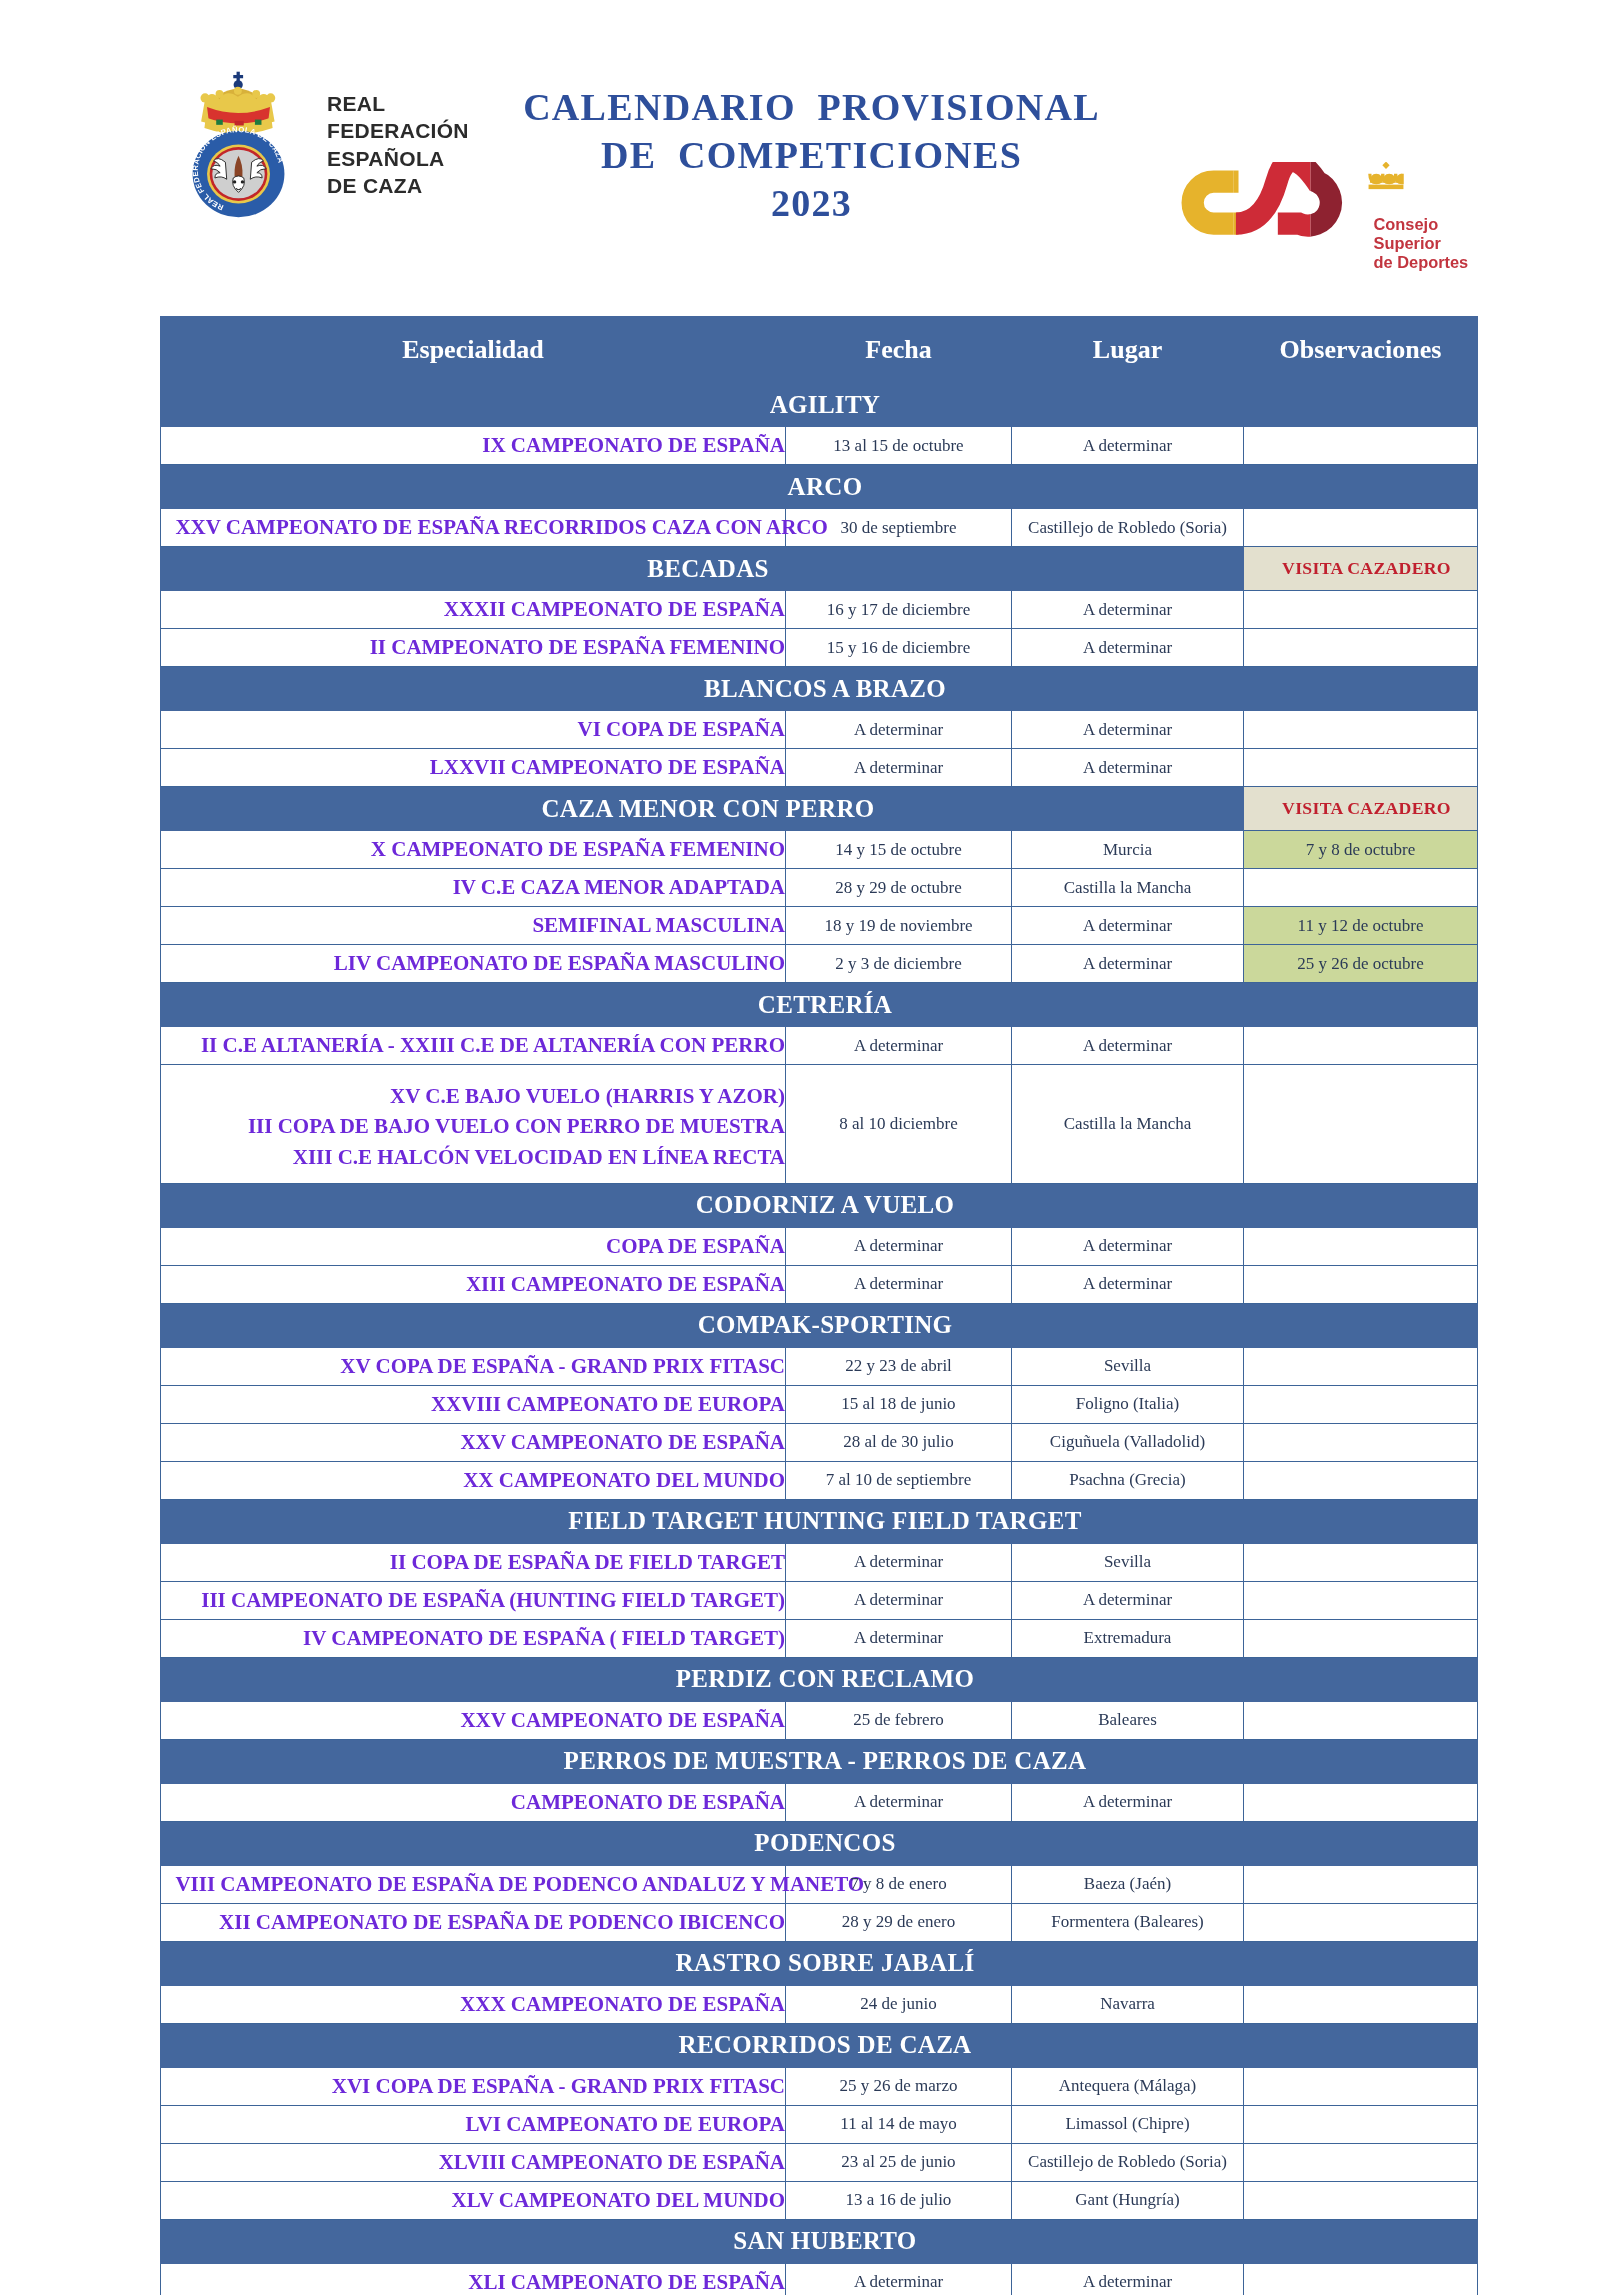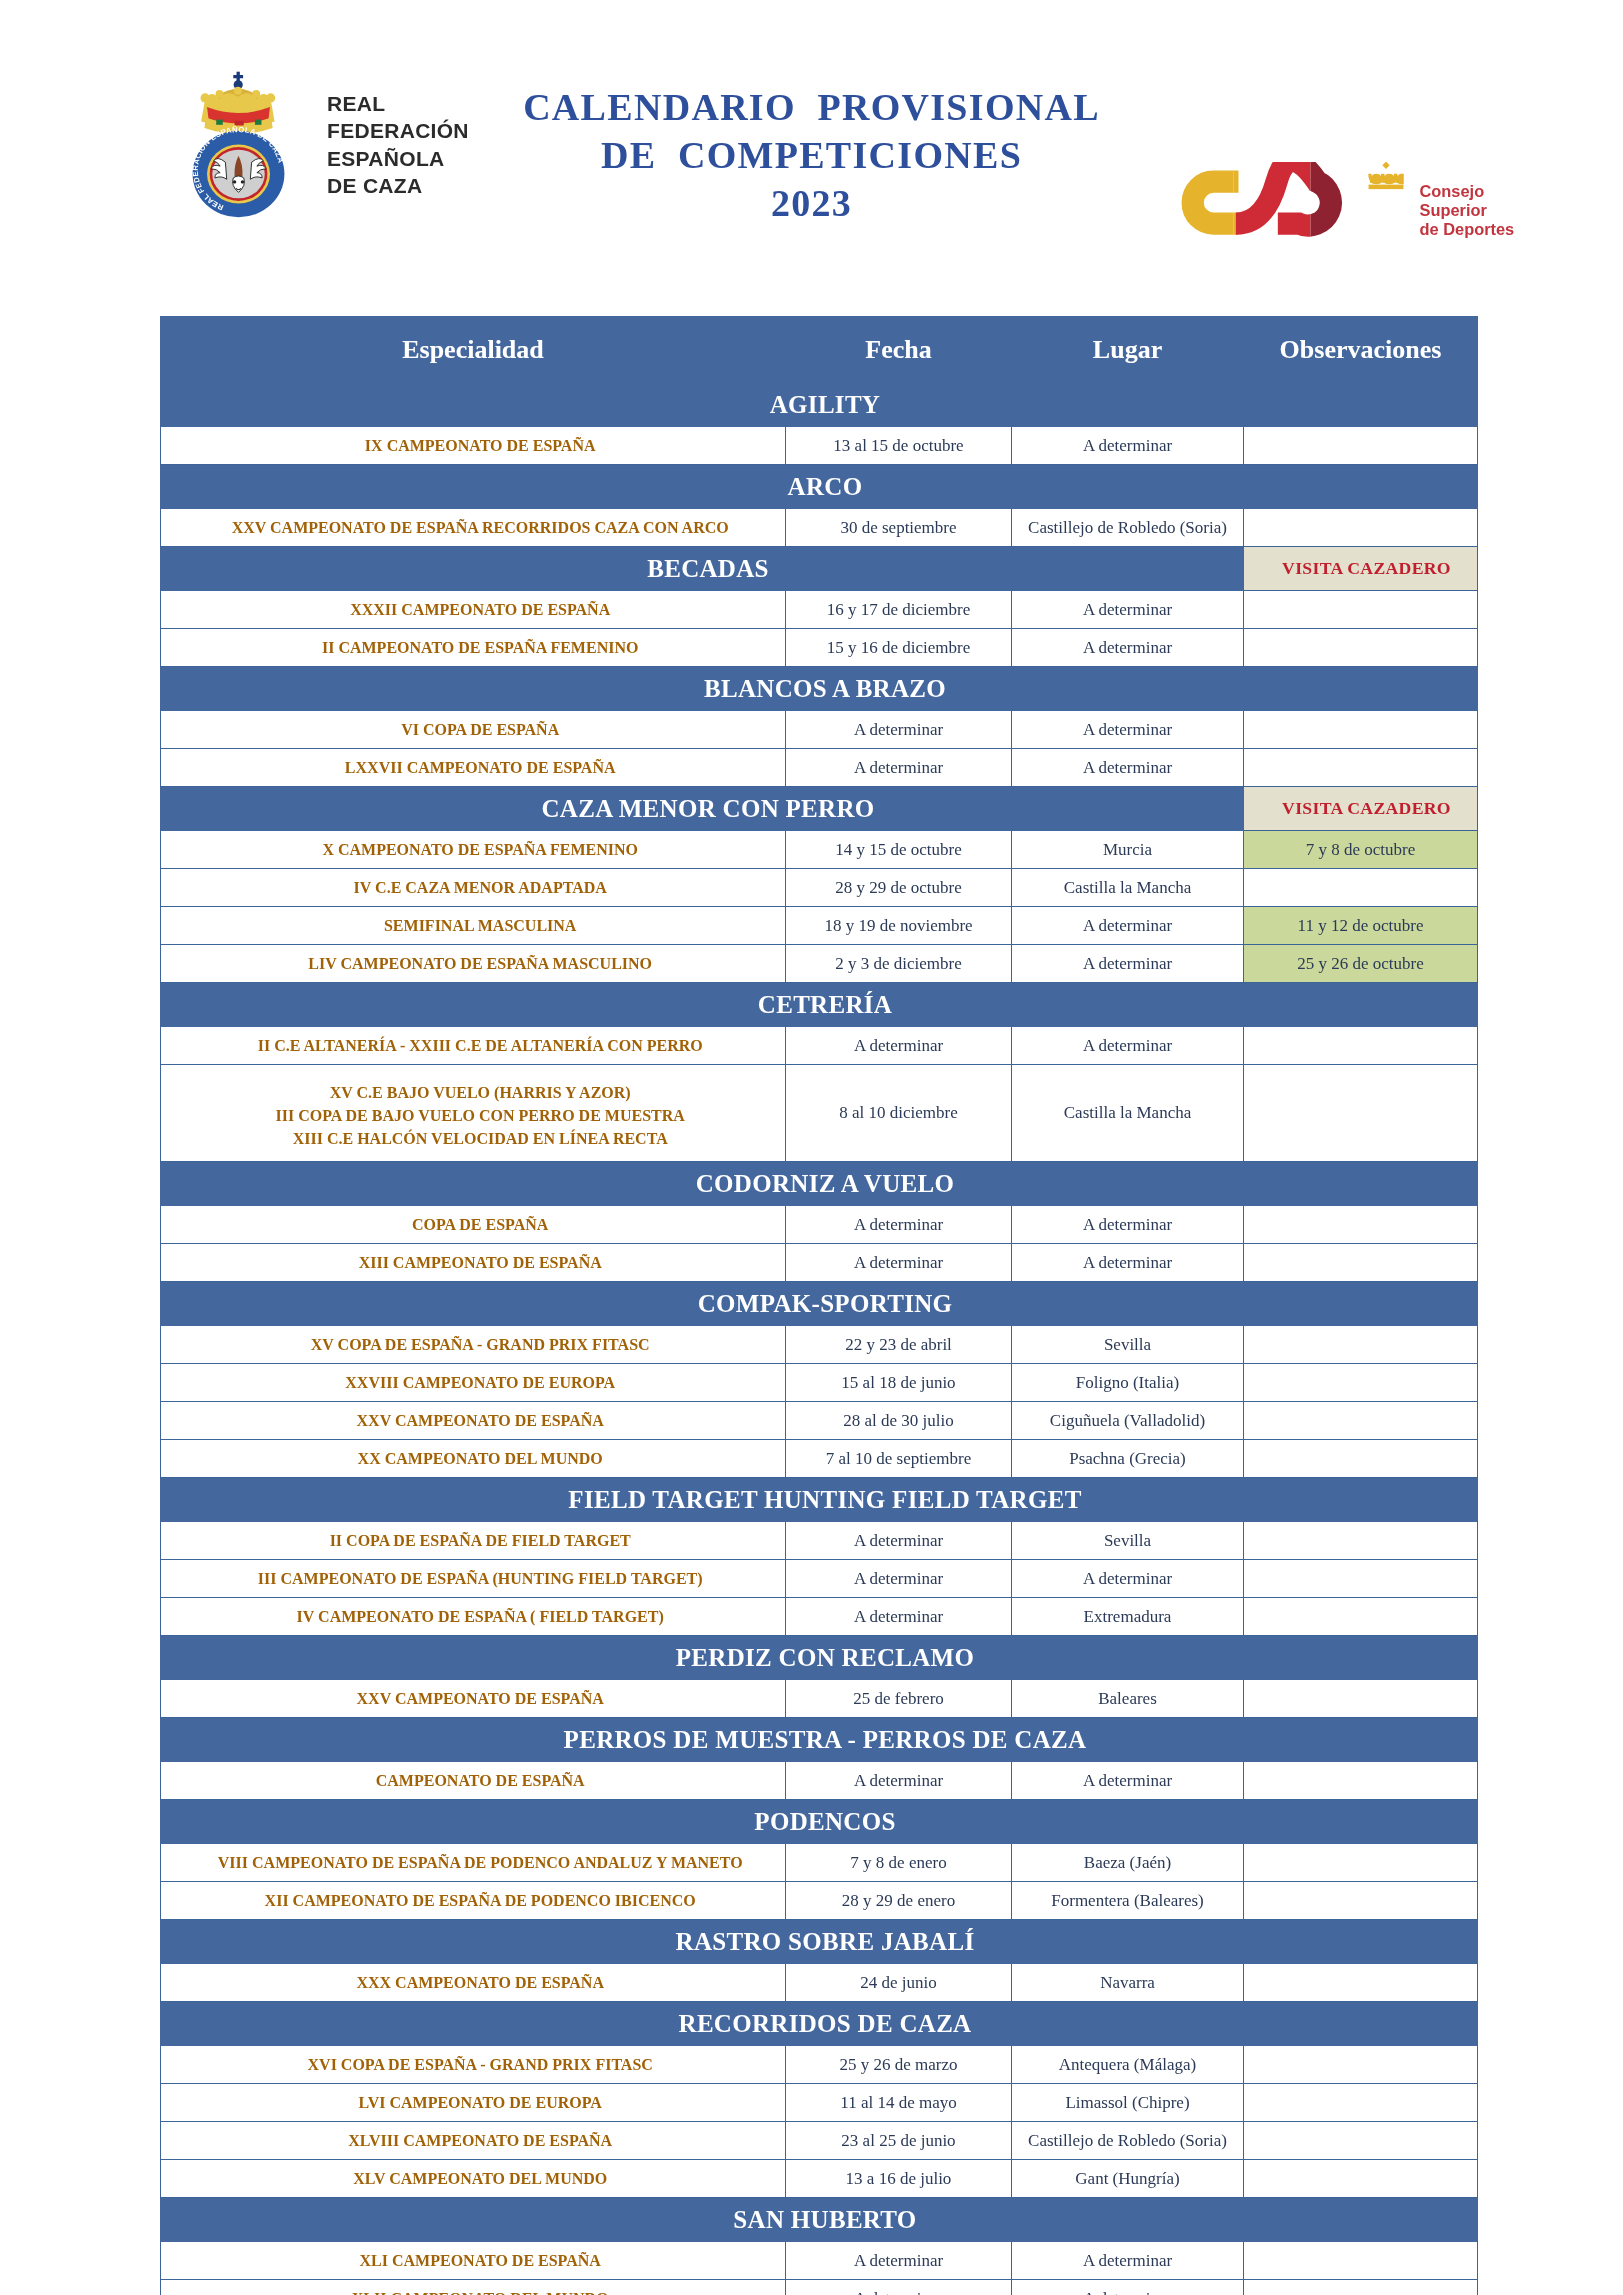--- a/index.html
+++ b/index.html
@@ -128,25 +128,25 @@
     letter-spacing: 0.3px;
     margin-left: 7px;
   }
 
   
   tr.data-row td {
     background: #ffffff;
     height: 37px;
   }
   td.cell-esp {
-    text-align: center;
+    text-align: right;
     padding-left: 14.4px;
     font-weight: bold;
-    font-size: 16px;
-    color: #a16207;
+    font-size: 21px;
+    color: #6d28d9;
     line-height: 1.45;
   }
   td.cell-esp.multi {
     padding-top: 16px;
     padding-bottom: 10.5px;
   }
   td.cell-esp .ln { display:block; white-space: nowrap; }
   td.cell-fec, td.cell-lug, td.cell-obs {
     text-align: center;
     font-size: 17px;
@@ -237,21 +237,21 @@
           <g clip-path="url(#midHalf)">
             <path d="M100 30 H62 a32 32 0 0 0 0 64 H100" stroke="#E6B32C"></path>
             <path d="M96 94 q44 0 62 -64 q18 -64 62 0 a32 32 0 0 1 -28 64 H160" stroke="#CE2B37"></path>
           </g>
           <g clip-path="url(#rightHalf)">
             <path d="M96 94 q44 0 62 -64 q18 -64 62 0 a32 32 0 0 1 -28 64 H160" stroke="#8E2230"></path>
           </g>
         </g>
       </svg>
     </span>
-    <div style="display:flex; ">
+    <div style="display:flex; flex-direction:column;">
       <span>
         <svg width="46" height="31" viewBox="0 0 70 48" xmlns="http://www.w3.org/2000/svg">
           <rect x="31" y="1" width="8" height="8" transform="rotate(45 35 5)" fill="#E6B32C"></rect>
           <path d="M10 32 q0 -14 10 -14 q10 0 10 14 q0 -14 10 -14 q10 0 10 14 q0 -14 10 -14 l0 14 Z" fill="#E6B32C"></path>
           <path d="M10 18 q0 14 10 14 q10 0 10 -14 q0 14 10 14 q10 0 10 -14 q0 14 10 14 l0 -14" fill="none" stroke="#E6B32C" stroke-width="5"></path>
           <rect x="8" y="35" width="54" height="7" fill="#E6B32C"></rect>
         </svg>
       </span>
       <div class="csd-words">
         <span>Consejo</span>

